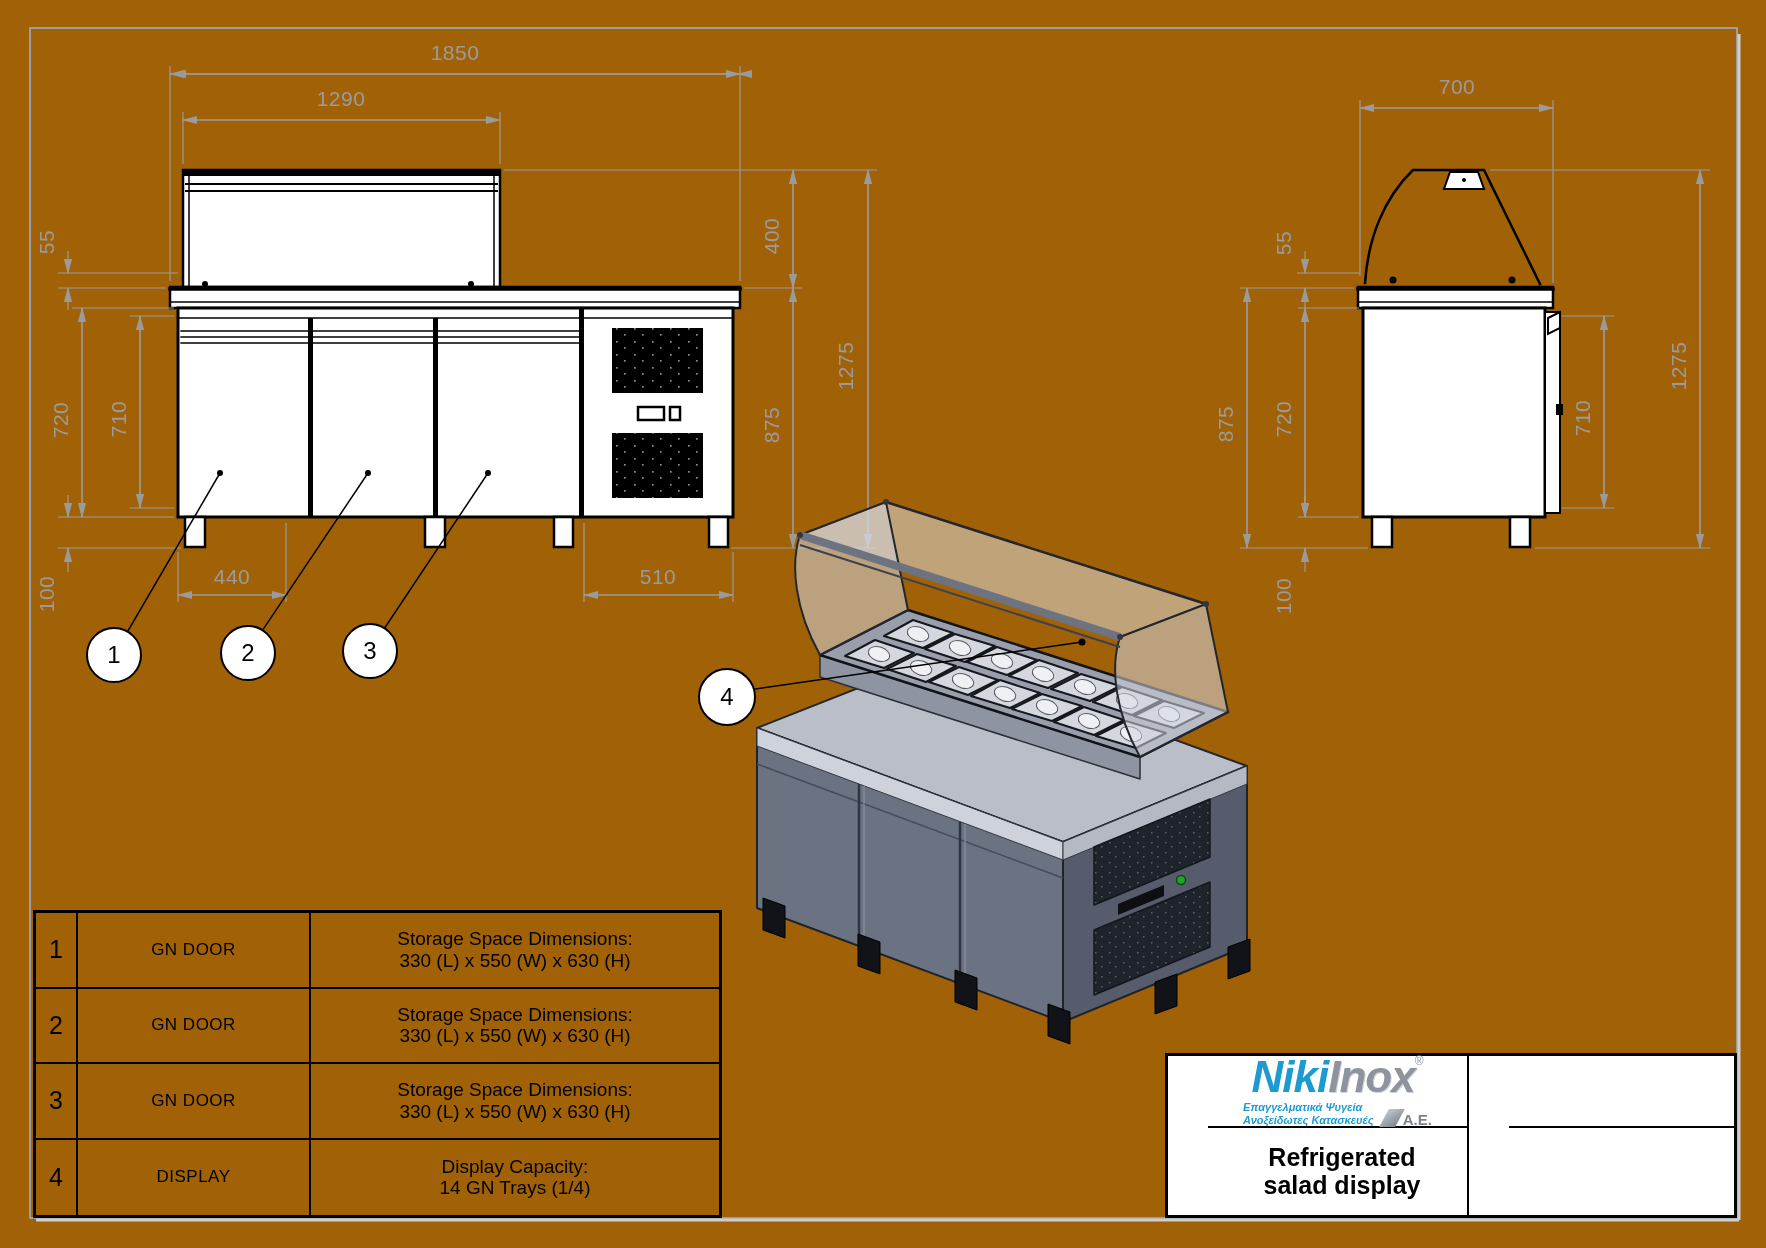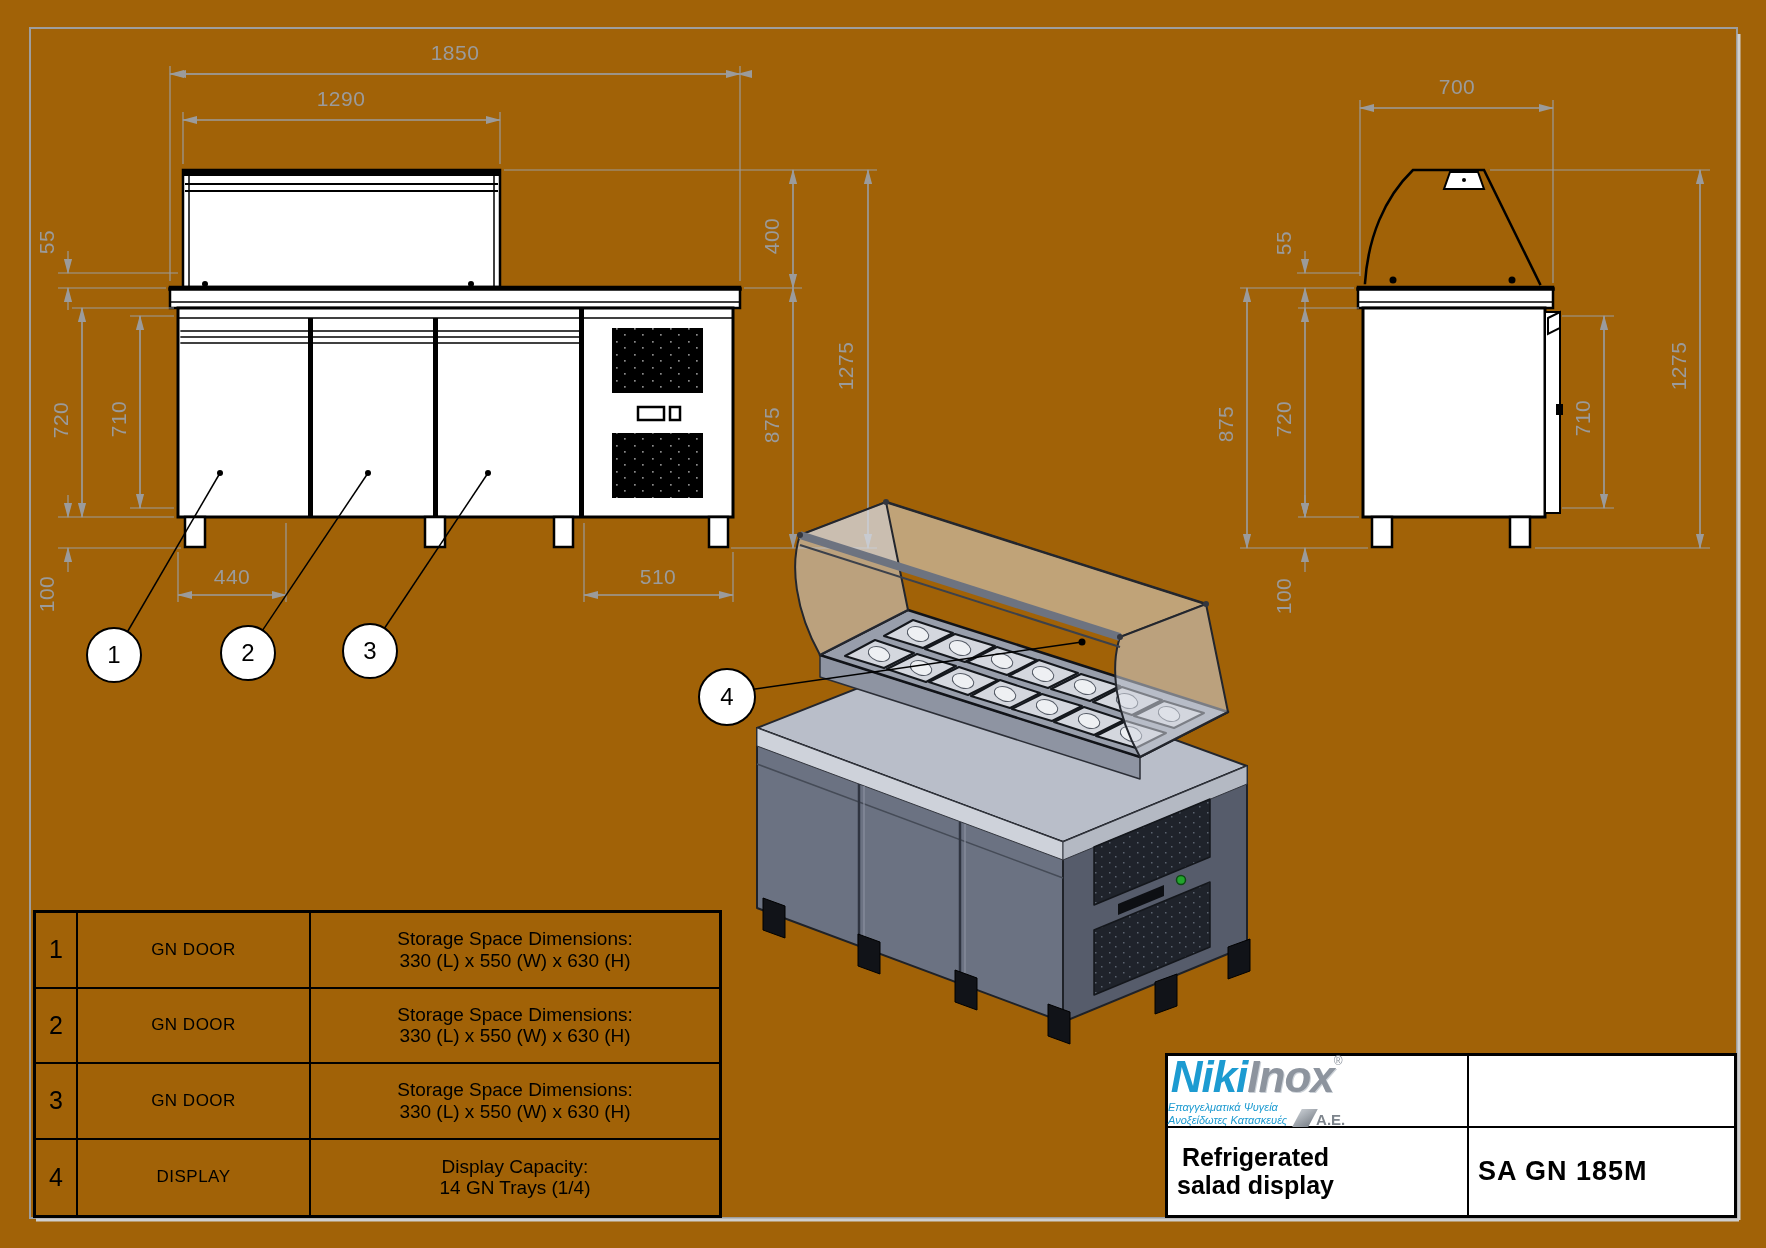--- a/index.html
+++ b/index.html
@@ -19,30 +19,30 @@
   .pt-cell.last-row{border-bottom:none;}
   .pt-no{font-size:25px;}
   .pt-name{font-size:17px;letter-spacing:.5px;}
   .pt-desc{font-size:19px;line-height:1.12;}
 
   
   .title-block{position:absolute;left:1165px;top:1053px;width:572px;height:165px;
      border:3px solid #000;box-sizing:border-box;display:grid;
      grid-template-columns:301px 1fr;grid-template-rows:72px 1fr;background:#fff;}
   .tb-cell{border-right:2px solid #000;border-bottom:2px solid #000;display:flex;
-     align-items:center;box-sizing:border-box;}
+     align-items:center;justify-content:center;box-sizing:border-box;margin-left:40px;}
   .tb-cell.col2{border-right:none;}
   .tb-cell.row2{border-bottom:none;padding-left:9px;}
   .logo-wrap{display:flex;flex-direction:column;align-items:center;line-height:1;}
   .logo-word{font-style:italic;font-weight:bold;font-size:44px;letter-spacing:-1px;white-space:nowrap;}
   .logo-niki{color:#1d9bd1;}
   .logo-inox{color:#8d949e;text-shadow:1px 1px 0 #cdd2d8;}
   .logo-reg{font-size:12px;color:#8d949e;vertical-align:top;font-style:normal;}
   .logo-sub{display:flex;align-items:flex-end;gap:10px;margin-top:2px;}
-  .logo-tag{font-size:11px;font-weight:normal;font-style:italic;color:#1d9bd1;line-height:1.2;white-space:nowrap;}
+  .logo-tag{font-size:11px;font-weight:bold;font-style:italic;color:#1d9bd1;line-height:1.2;white-space:nowrap;}
   .logo-ae-wrap{display:flex;align-items:flex-end;}
   .logo-swoosh{display:inline-block;width:16px;height:18px;background:linear-gradient(135deg,#c3c8ce,#7d848c);
       transform:skewX(-28deg);margin-right:3px;}
   .logo-ae{font-size:15px;font-weight:bold;color:#7d848c;}
   .product-name{font-size:25px;font-weight:bold;color:#000;text-align:center;line-height:1.1;}
   .model-name{font-size:27px;font-weight:bold;color:#000;letter-spacing:1px;}
 </style>
 </head>
 <body>
 
@@ -401,18 +401,15 @@
       </div>
     </div>
   </div>
   <div class="tb-cell col2"></div>
   <div class="tb-cell row2">
     <div class="product-name">
       <div>Refrigerated</div>
       <div>salad display</div>
     </div>
   </div>
-  <div class="tb-cell col2 row2">
-    <span class="model-name">SA GN 185M</span>
-  </div>
 </div>
 
 </div>
 
 </body></html>

